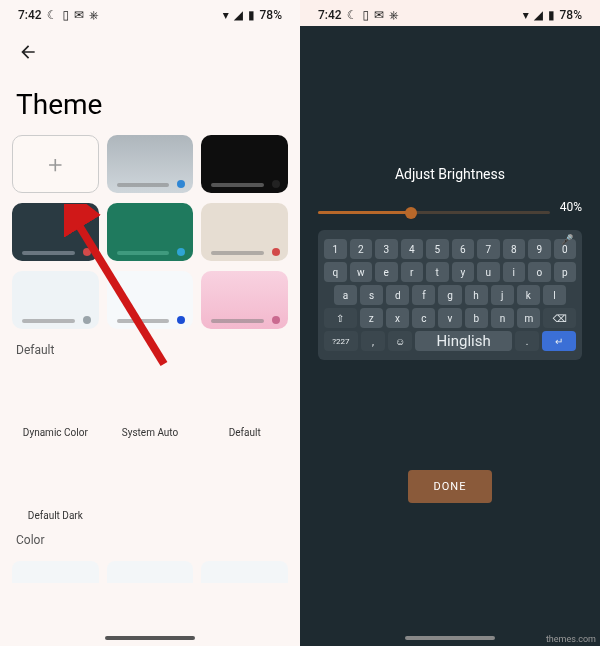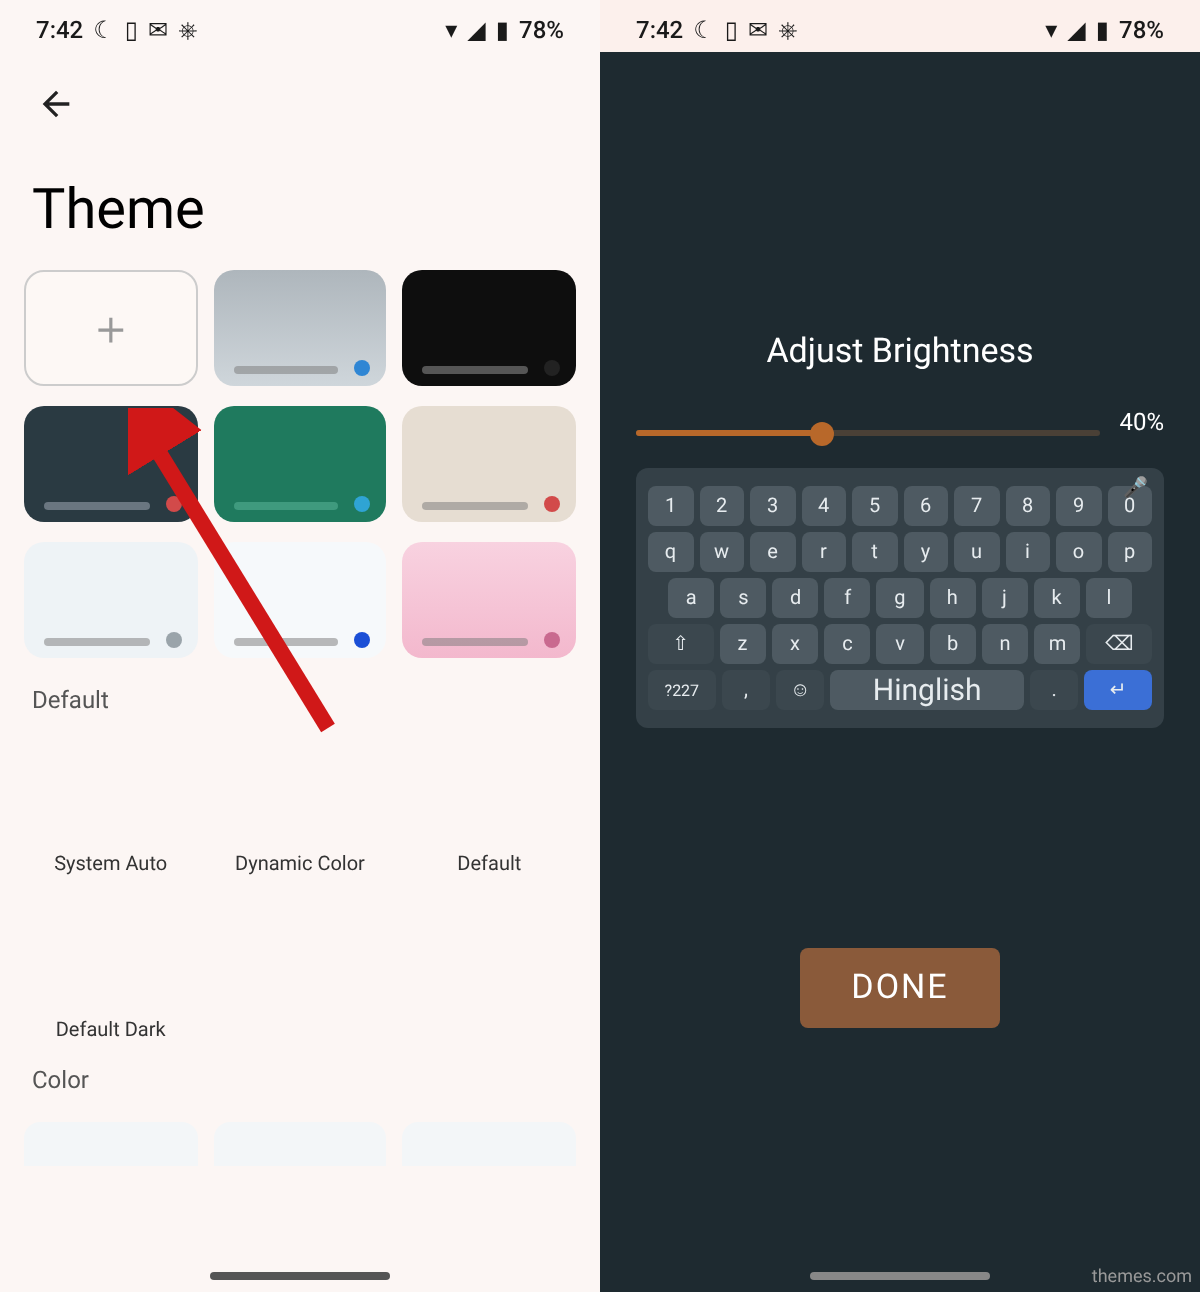--- a/index.html
+++ b/index.html
@@ -81,21 +81,21 @@
     pointer-events:none;
   }
 
   
   .dark-area {
     position:absolute; top:26px; left:0; right:0; bottom:0;
     background:#1e2a30;
     display:flex; flex-direction:column; align-items:center;
     padding-top:140px;
   }
-  .adj-label { color:#fff; font-size:17px; margin-bottom:18px; }
+  .adj-label { color:#fff; font-size:14px; margin-bottom:18px; }
   .slider-row { display:flex; align-items:flex-end; gap:10px; width:88%; margin-bottom:16px;}
   .slider-track {
     flex:1; height:3px; background:#4a4036; position:relative; border-radius:2px;
   }
   .slider-fill {
     position:absolute; left:0; top:0; bottom:0; width:40%;
     background:#b8682a; border-radius:2px;
   }
   .slider-thumb {
     position:absolute; left:40%; top:50%; transform:translate(-50%,-50%);
@@ -118,21 +118,21 @@
     flex:1; min-width:0;
   }
   .key.wide { flex:1.4; }
   .key.sp { background:#3b474e; }
   .key.space { flex:4; font-size:15px; }
   .key.enter { background:#3b6fd6; }
 
   .done-btn {
     margin-top: 110px;
     background:#8a5a3a; color:#fff;
-    font-size:17px; letter-spacing:1px;
+    font-size:11px; letter-spacing:1px;
     padding:10px 26px; border-radius:4px;text-align:center;
   }
 
   .navbar {
     position:absolute; bottom:6px; left:50%; transform:translateX(-50%);
     width:90px; height:4px; background:#555; border-radius:2px;
   }
   .right .navbar { background:#888; }
 
   .watermark {
@@ -215,33 +215,33 @@
     <div class="tile" style="background:linear-gradient(#f8d2e0,#f3b8cd);">
       <div class="bar"></div>
         <div class="dot" style="background:#c96a8f;"></div>
     </div>
   </div>
 
   <div class="section-label" style="margin-top:10px">Default</div>
 
   <div class="grid default-grid">
     <div class="cell">
+      <div class="tile sel" style="background:#cbb9a6;">
+        <span class="check">✓</span>
+        <div class="bar" style="background:#a69480"></div>
+      </div>
+      <div class="tile-label">Dynamic Color</div>
+    </div>
+    <div class="cell">
       <div class="tile system">
         <div class="half-l"></div>
           <div class="half-r"></div>
         <div class="bar"></div>
       </div>
       <div class="tile-label">System Auto</div>
-    </div>
-    <div class="cell">
-      <div class="tile sel" style="background:#cbb9a6;">
-        <span class="check">✓</span>
-        <div class="bar" style="background:#a69480"></div>
-      </div>
-      <div class="tile-label">Dynamic Color</div>
     </div>
     <div class="cell">
       <div class="tile" style="background:#f3f6f8;">
         <div class="bar"></div>
       </div>
       <div class="tile-label">Default</div>
     </div>
     <div class="cell">
       <div class="tile" style="background:#1a1d1f;">
         <div class="bar" style="background:#555"></div>

